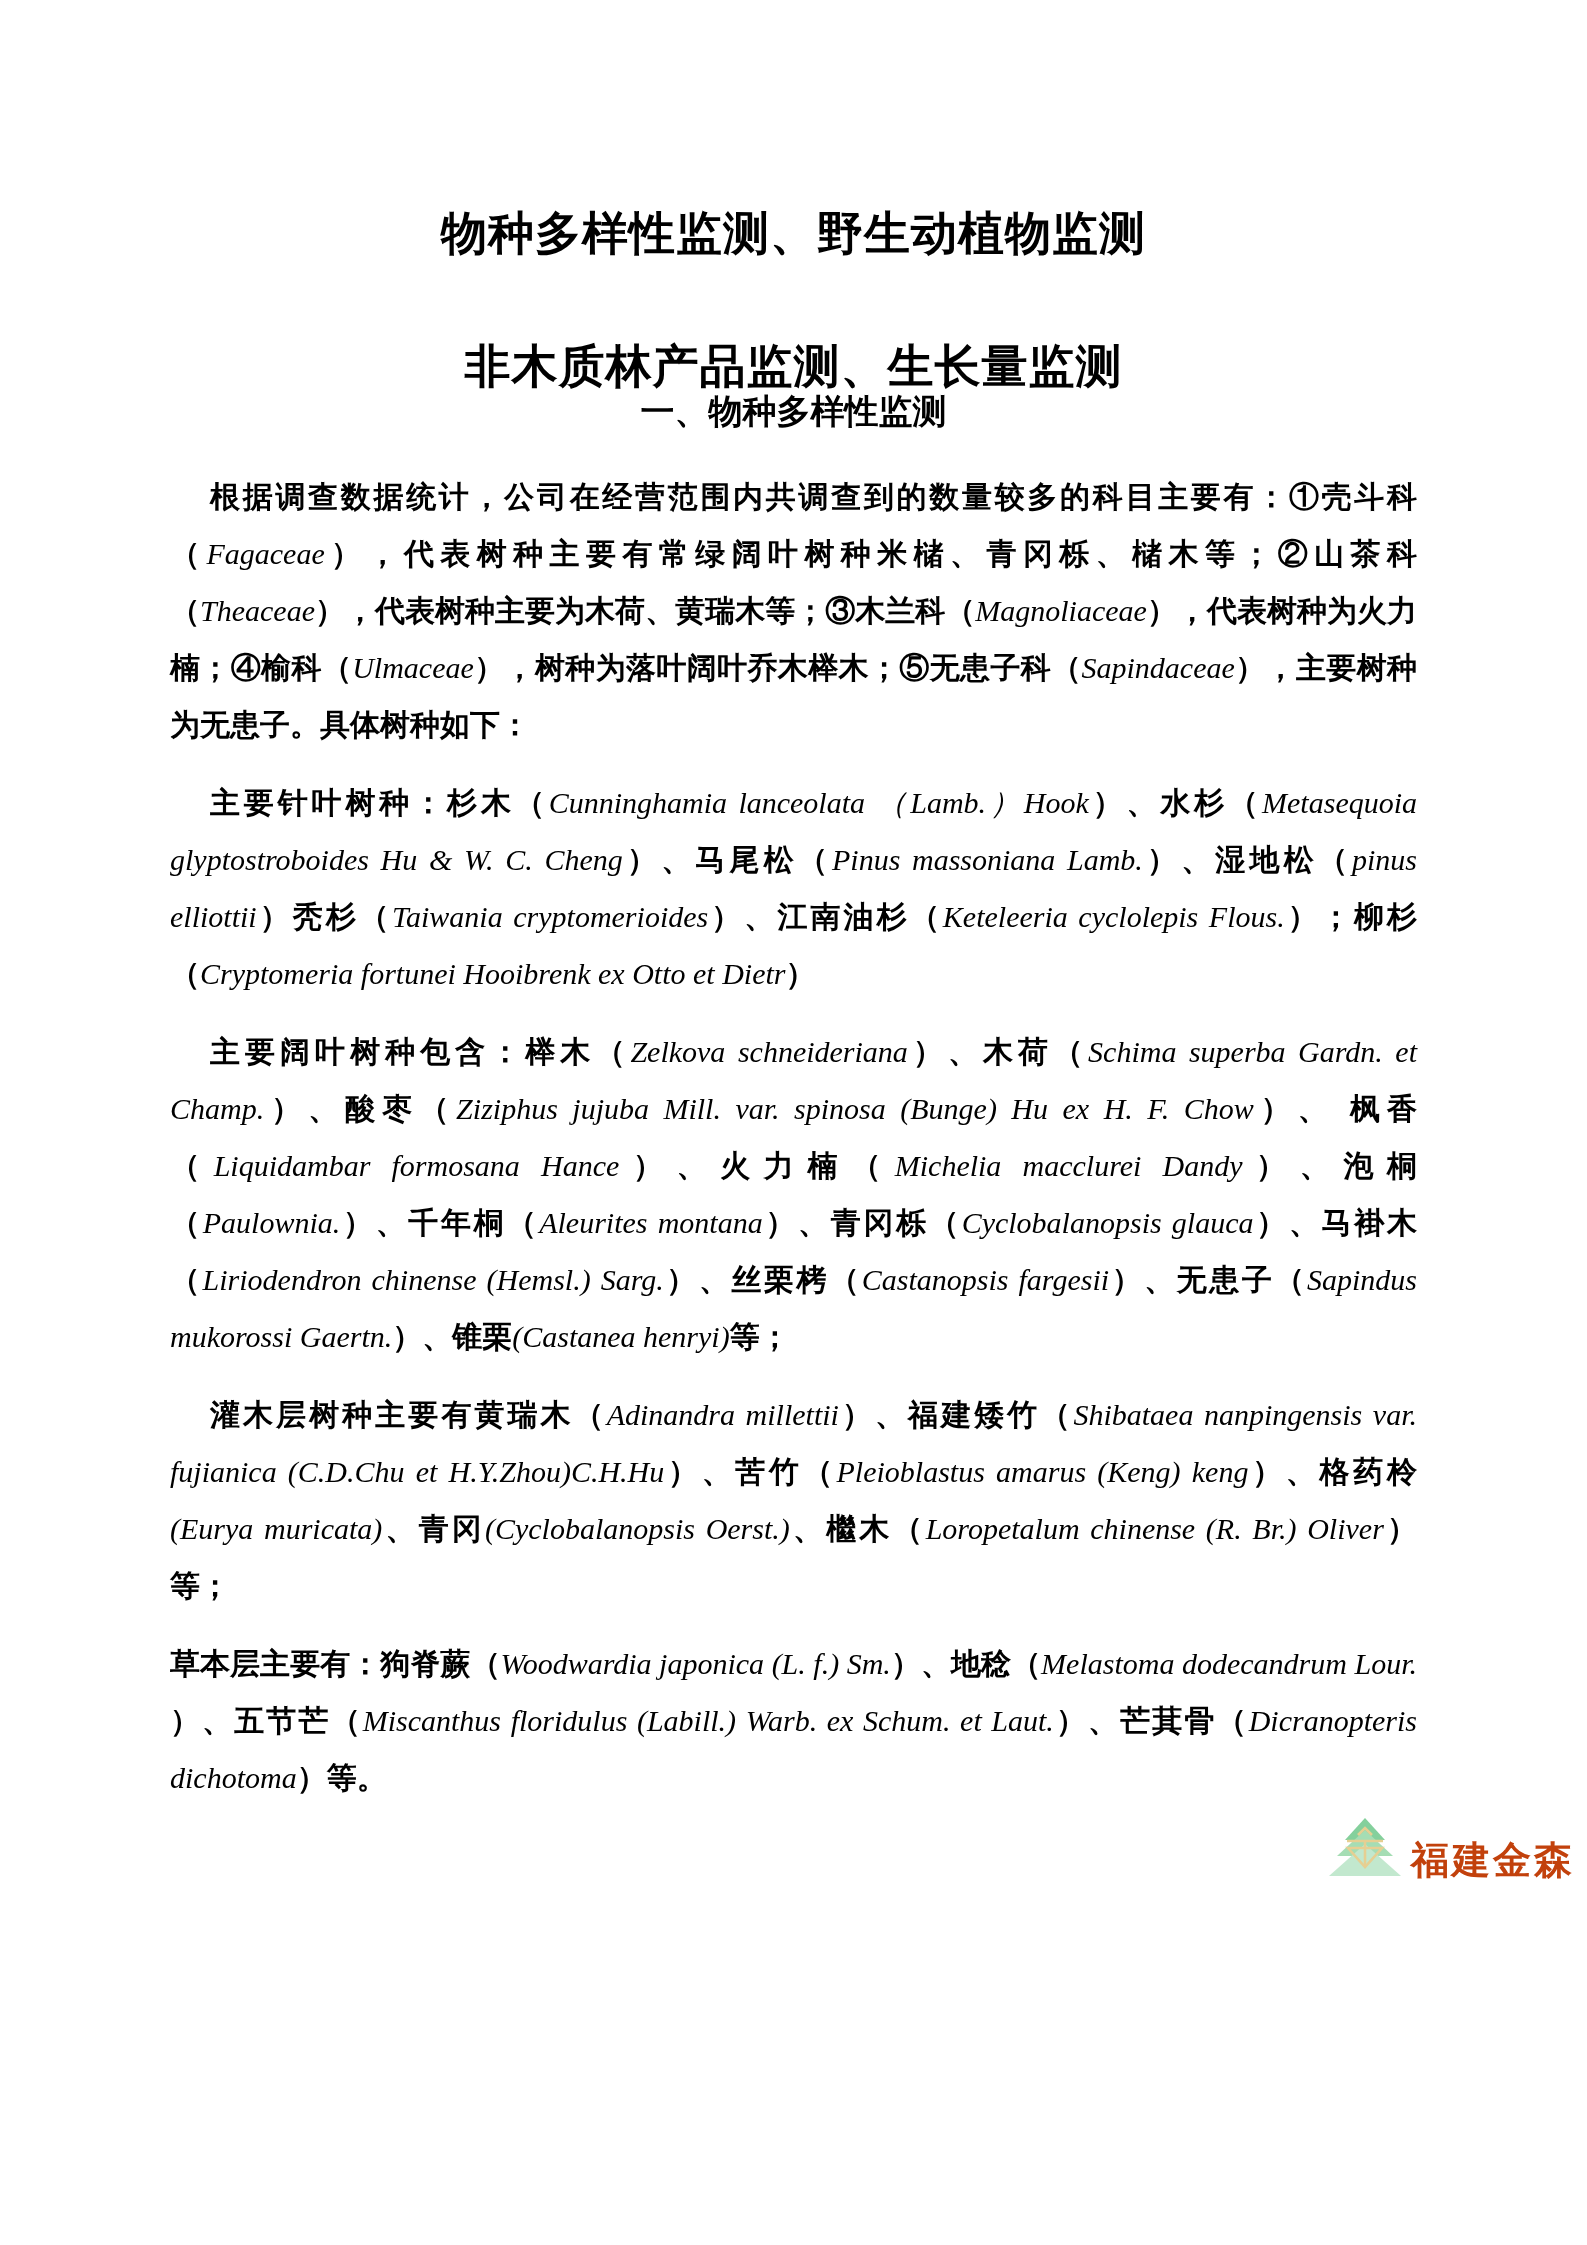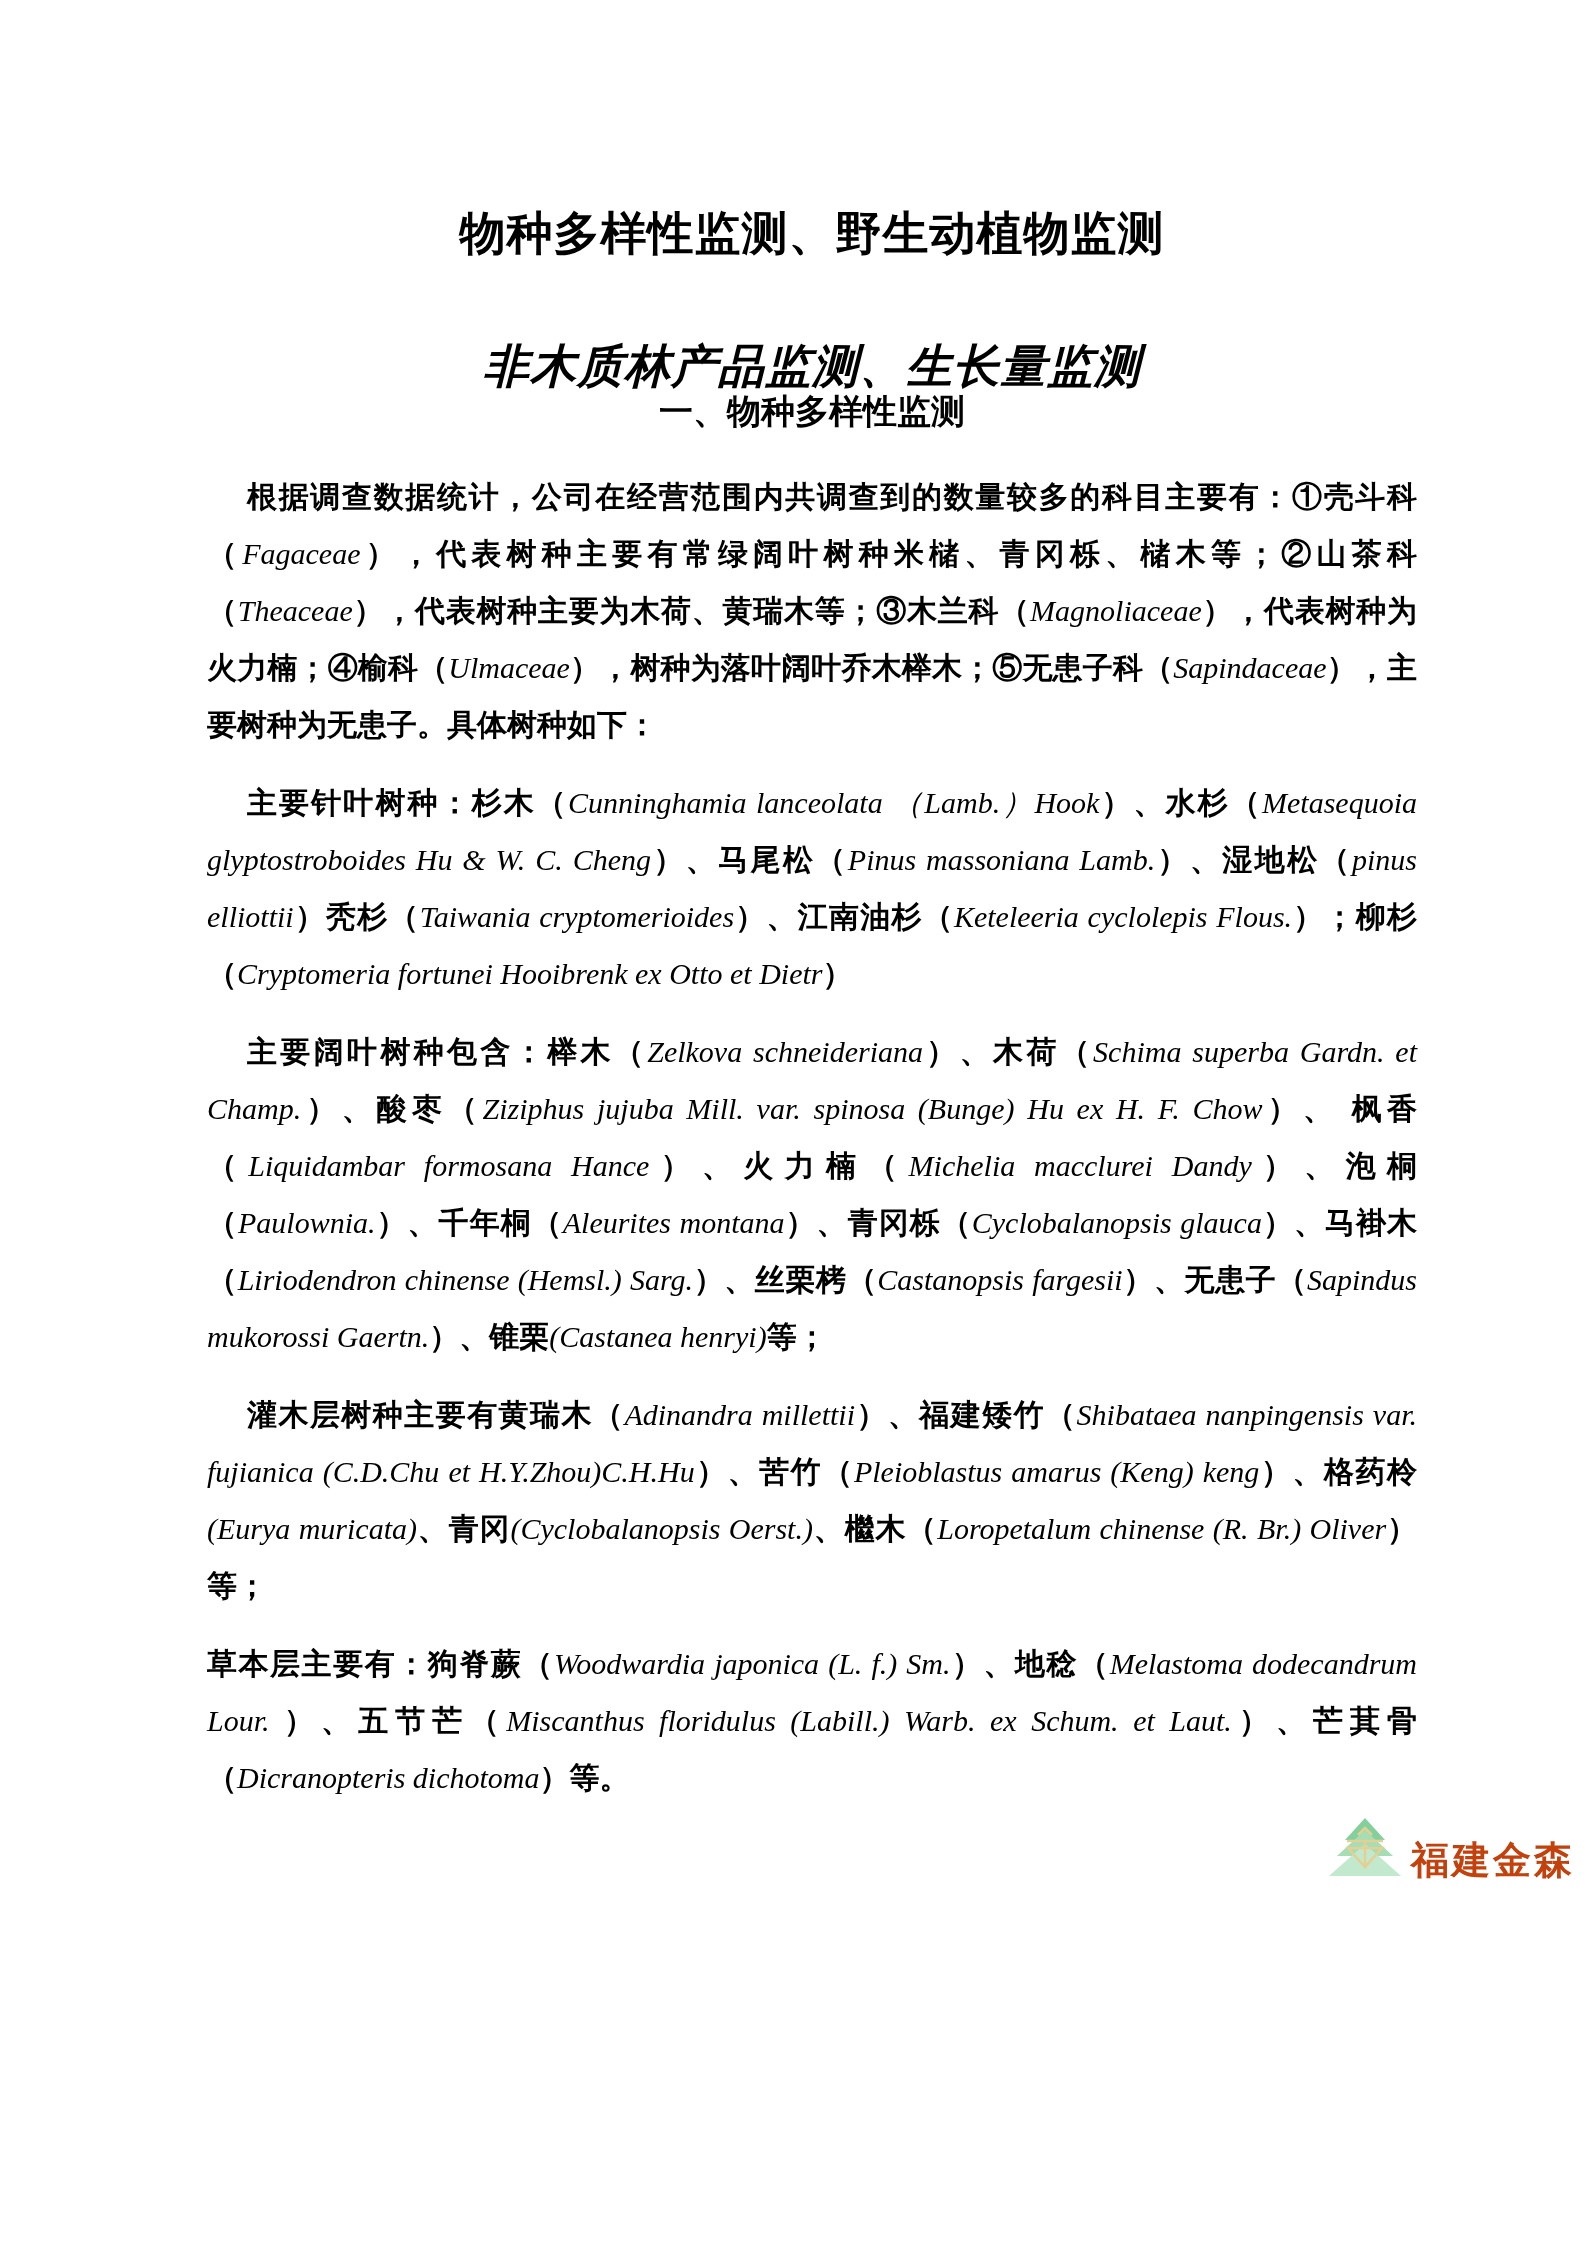--- a/index.html
+++ b/index.html
@@ -5,34 +5,33 @@
   * { margin: 0; padding: 0; box-sizing: border-box; }
   html, body { background: #ffffff; }
   body { font-family: "Liberation Sans", sans-serif; color: #000; }
 
   .page {
     position: relative;
     width: 1587px;
     height: 1891px;
     background: #ffffff;
     overflow: hidden;
-    padding-left: 37px;
   }
 
   .content { padding: 0 170px; }
 
   .doc-title {
     font-size: 46px;
     font-weight: 900;
     text-align: center;
     line-height: 1.1;
     letter-spacing: 1px;
   }
   .title-1 { padding-top: 208px; }
-  .title-2 { margin-top: 82px; font-style: italic; }
+  .title-2 { margin-top: 82px; }
 
   .section-heading {
     font-size: 34px;
     font-weight: bold;
     text-align: center;
     line-height: 1.2;
   }
 
   .body-text { margin-top: 36px; }
 

